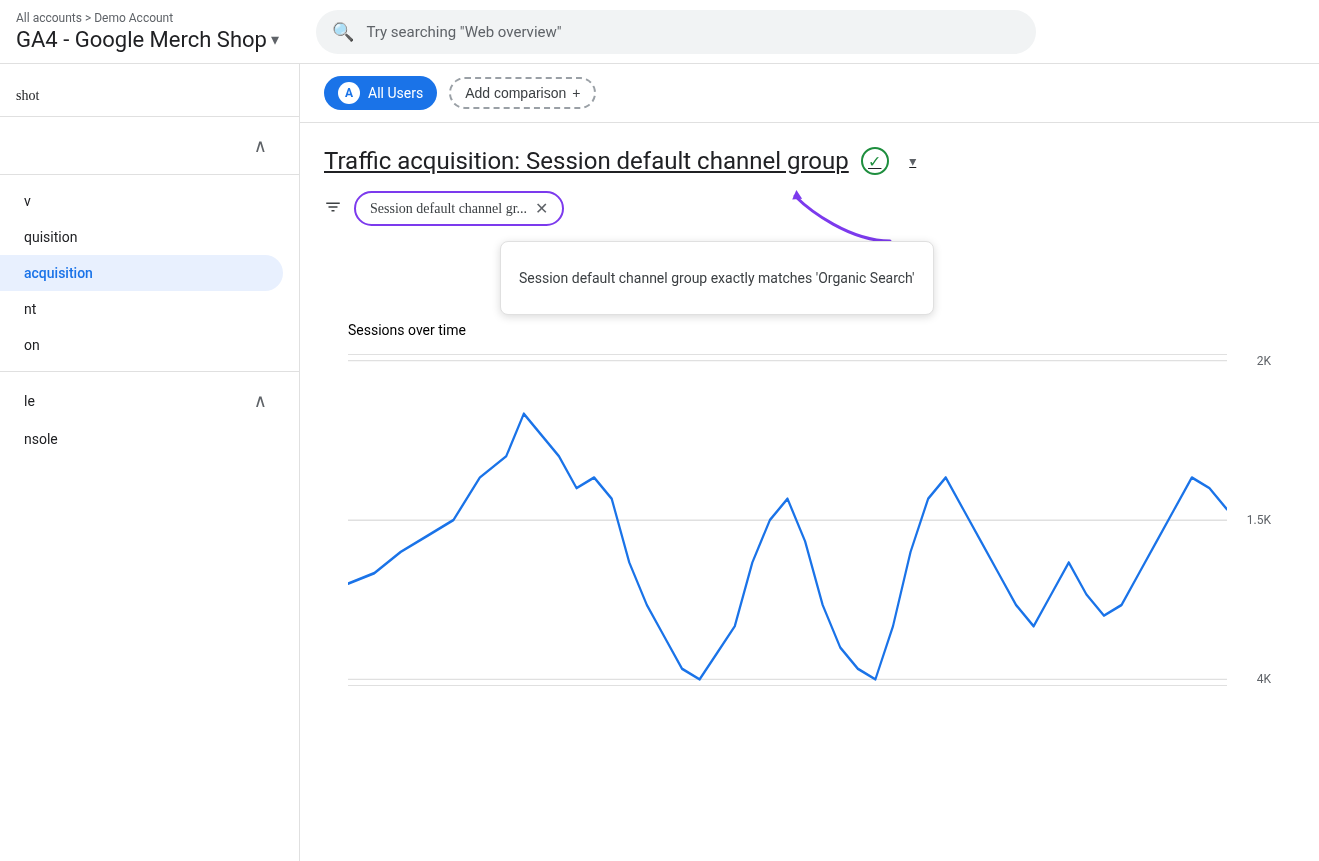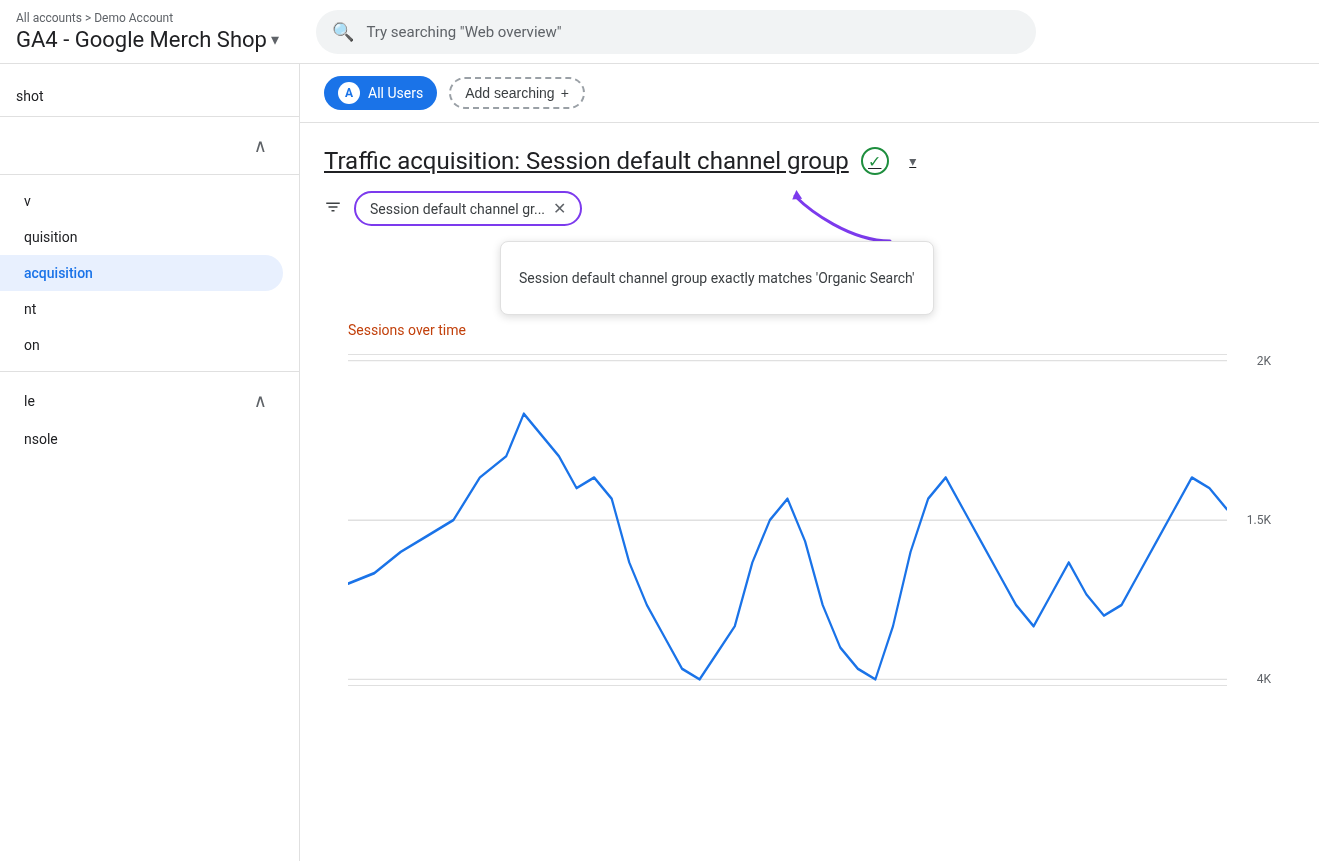--- a/index.html
+++ b/index.html
@@ -198,21 +198,21 @@
       align-items: center;
       gap: 8px;
       border: 2px solid #7c3aed;
       border-radius: 20px;
       padding: 6px 14px;
       font-size: 14px;
       color: #202124;
       cursor: pointer;
       background: #fff;
     }
-    .filter-chip-text { color: #3c4043; }
+    .filter-chip-text { color: #3c4043; font-family: Liberation Serif, serif; }
     .filter-chip-x {
       color: #5f6368;
       cursor: pointer;
       font-size: 16px;
     }
 
     
     .arrow-annotation {
       position: absolute;
       top: 68px;
@@ -239,21 +239,21 @@
       max-width: 440px;
     }
 
     
     .chart-section {
       padding: 16px 24px;
       margin-top: 80px;
     }
     .chart-label {
       font-size: 14px;
-      color: #c2410c;
+      color: #000000;
       margin-bottom: 12px;
     }
     .chart-container {
       position: relative;
       height: 340px;
       width: 100%;
     }
     .chart-y-labels {
       position: absolute;
       right: 0;
@@ -289,20 +289,21 @@
       top: 0;
       height: 100%;
       width: calc(100% - 44px);
     }
 
     
     .sidebar-partial {
       padding: 8px 16px 4px 16px;
       font-size: 14px;
       color: #202124;
+      font-family: Liberation Serif, serif;
     }
   </style>
 </head>
 <body>
 
 <div class="header">
   <div class="header-left">
     <div class="breadcrumb">
       <span>All accounts</span>
       <span> &gt; </span>
@@ -360,21 +361,21 @@
   <div class="content">
 
     <div class="segment-bar">
       <div class="segment-chip">
         <div class="chip-letter">
           <span>A</span>
         </div>
         <span>All Users</span>
       </div>
       <button class="add-comparison-btn">
-        <span>Add searching</span>
+        <span>Add comparison</span>
         <span>+</span>
       </button>
     </div>
 
     <div class="report-header" style="position:relative;">
 
       <div class="report-title-row">
         <span class="report-title">Traffic acquisition: Session default channel group</span>
         <div class="verified-icon">✓</div>
         <div class="title-dropdown">▾</div>

